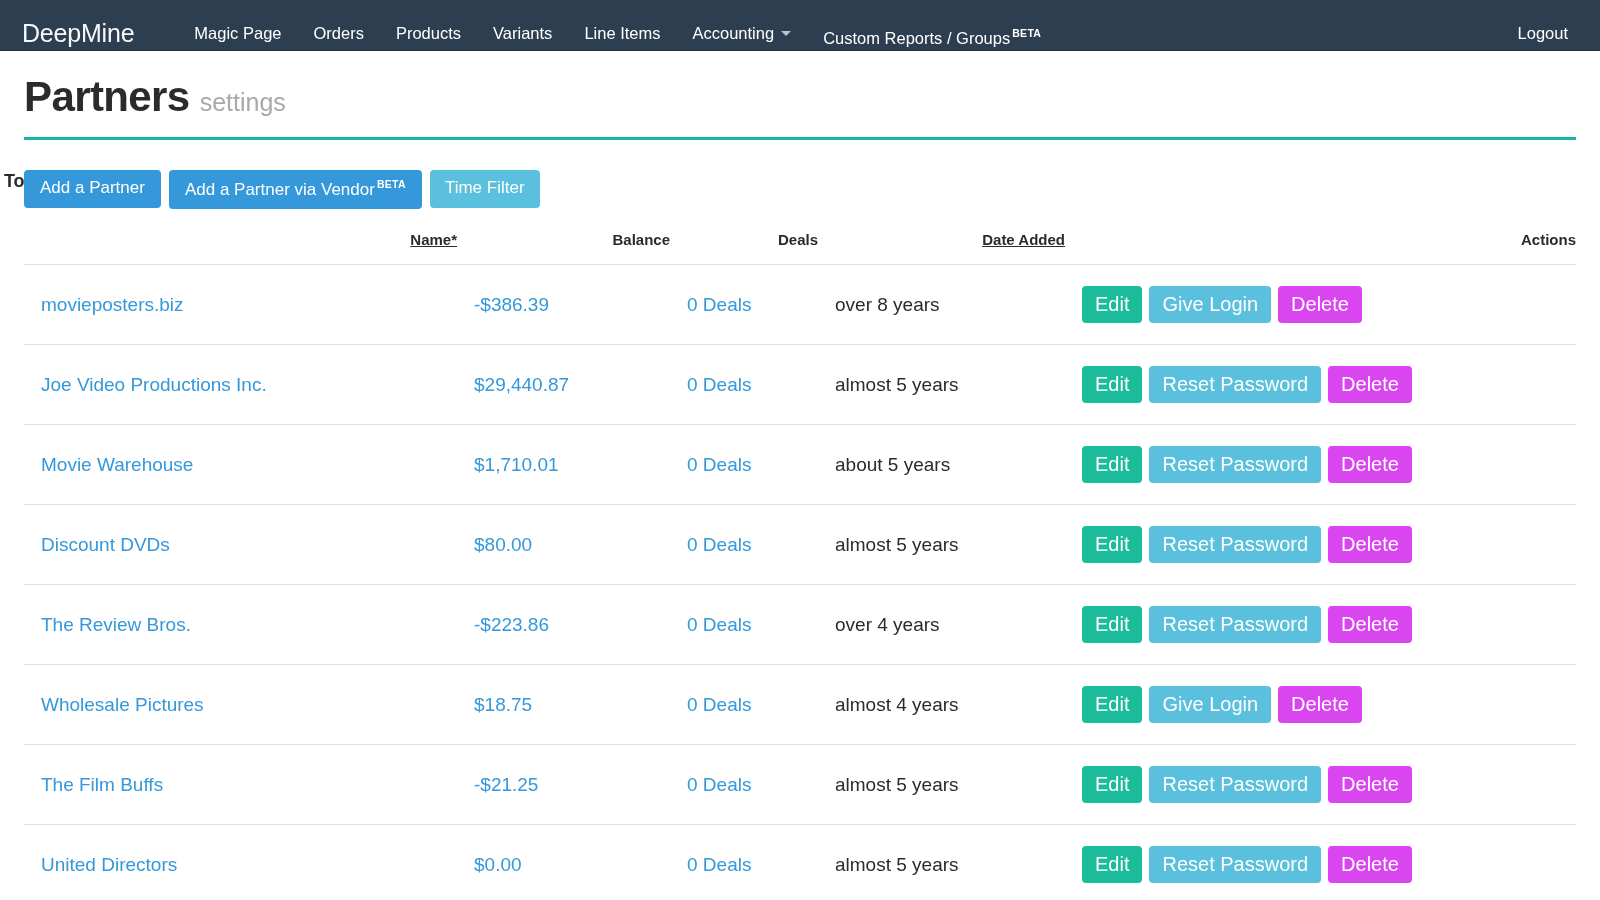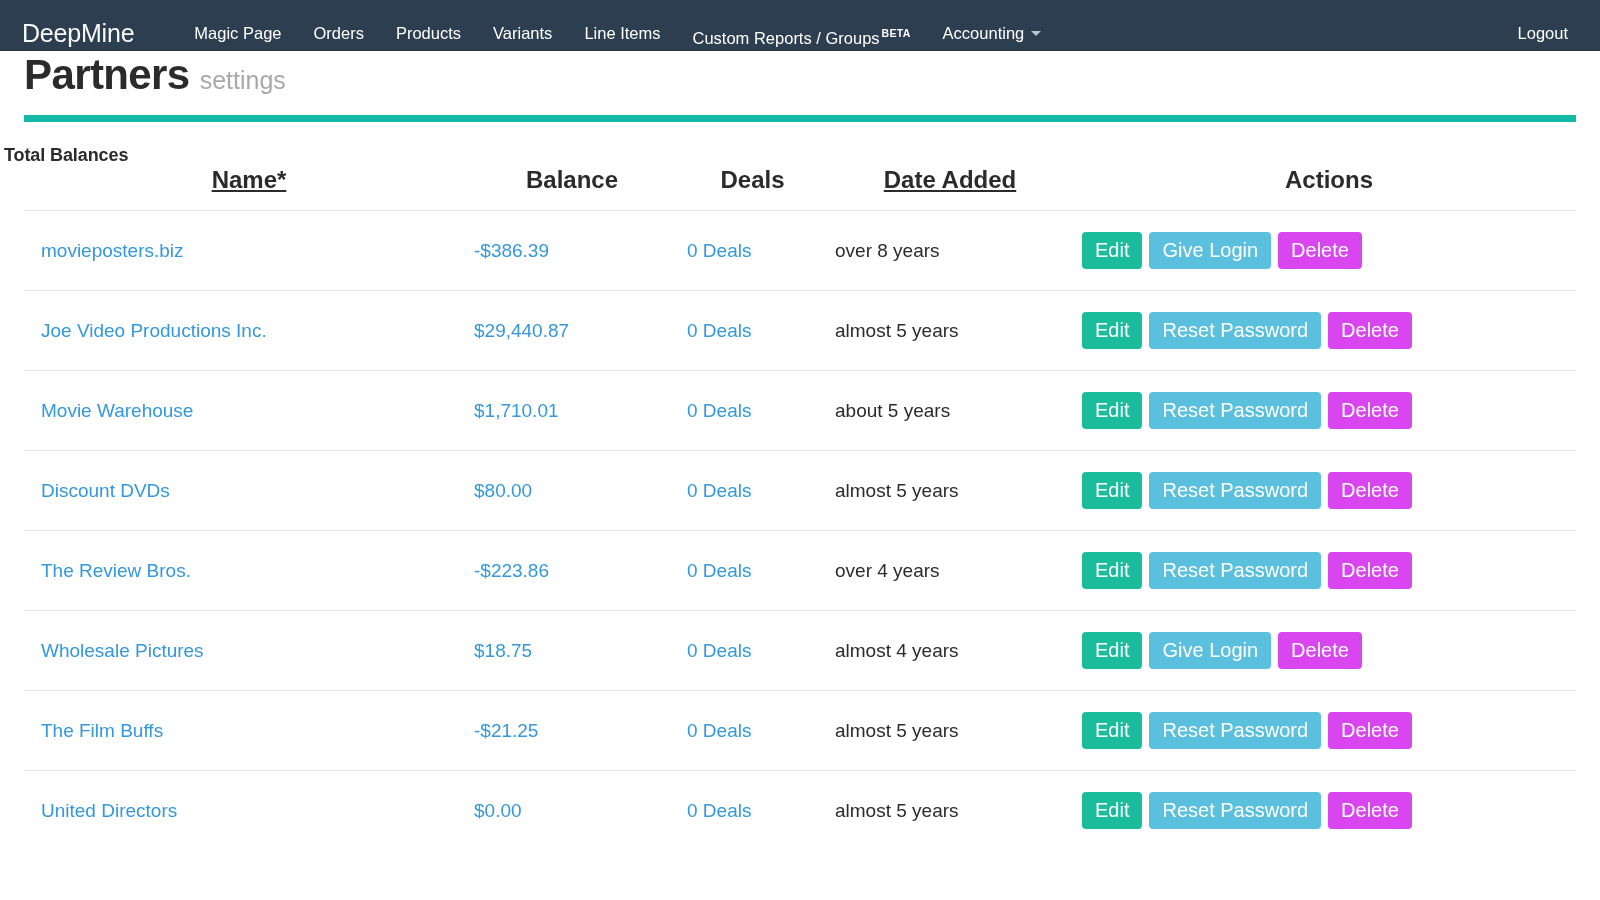--- a/index.html
+++ b/index.html
@@ -76,23 +76,24 @@
     padding: 0 8px;
     line-height: 51px;
     cursor: pointer;
   }
 
   
   .page-wrap {
     padding: 0 24px;
   }
   .page-header {
+    padding-top: 22px;
     padding-bottom: 16px;
-    border-bottom: 7px solid #14b8a6;
-    margin-bottom: 0;
+    border-bottom: 3px solid #14b8a6;
+    margin-bottom: 8px;
   }
   .page-title {
     font-size: 42px;
     font-weight: 700;
     color: #2b2b2b;
     display: inline;
     letter-spacing: -0.6px;
   }
   .page-subtitle {
     font-size: 25px;
@@ -153,22 +154,22 @@
   }
   .btn .beta-sup { font-size: 10.5px; }
 
   
   .table {
     width: 100%;
     border-collapse: collapse;
     table-layout: fixed;
   }
   .table th {
-    text-align: center;
-    font-size: 24px;
+    text-align: right;
+    font-size: 15px;
     font-weight: 700;
     color: #2b2b2b;
     padding: 0 0 16px 17px;
     vertical-align: bottom;
   }
   .th-sortable {
     text-decoration: underline;
     cursor: pointer;
     color: #2b2b2b;
   }
@@ -215,38 +216,49 @@
 <body>
 
 <div class="navbar">
   <div class="brand">DeepMine</div>
   <div class="nav-links" id="nav-links">
       <div class="nav-link"><span>Magic Page</span></div>
       <div class="nav-link"><span>Orders</span></div>
       <div class="nav-link"><span>Products</span></div>
       <div class="nav-link"><span>Variants</span></div>
       <div class="nav-link"><span>Line Items</span></div>
+      <div class="nav-link"><span>Accounting</span><span class="caret"></span></div>
       <div class="nav-link"><span>Custom Reports / Groups</span><span class="beta-sup">BETA</span></div>
-      <div class="nav-link"><span>Accounting</span><span class="caret"></span></div>
     </div>
   <div class="nav-right">
     <div class="logout-link">Logout</div>
   </div>
 </div>
 
 <div class="page-wrap">
 
   <div class="page-header">
     <span class="page-title">Partners</span><span class="page-subtitle">settings</span>
   </div>
 
   <div class="totals">
     <div class="totals-label">Total Balances</div>
   </div>
 
+  <div class="toolbar">
+    <button class="btn btn-primary">
+      <span>Add a Partner</span>
+    </button>
+    <button class="btn btn-primary">
+      <span>Add a Partner via Vendor</span><span class="beta-sup">BETA</span>
+    </button>
+    <button class="btn btn-info">
+      <span>Time Filter</span>
+    </button>
+  </div>
 
   <table class="table">
     <colgroup>
       <col class="col-name">
         <col class="col-balance">
         <col class="col-deals">
         <col class="col-date">
         <col class="col-actions">
     </colgroup>
     <thead>

